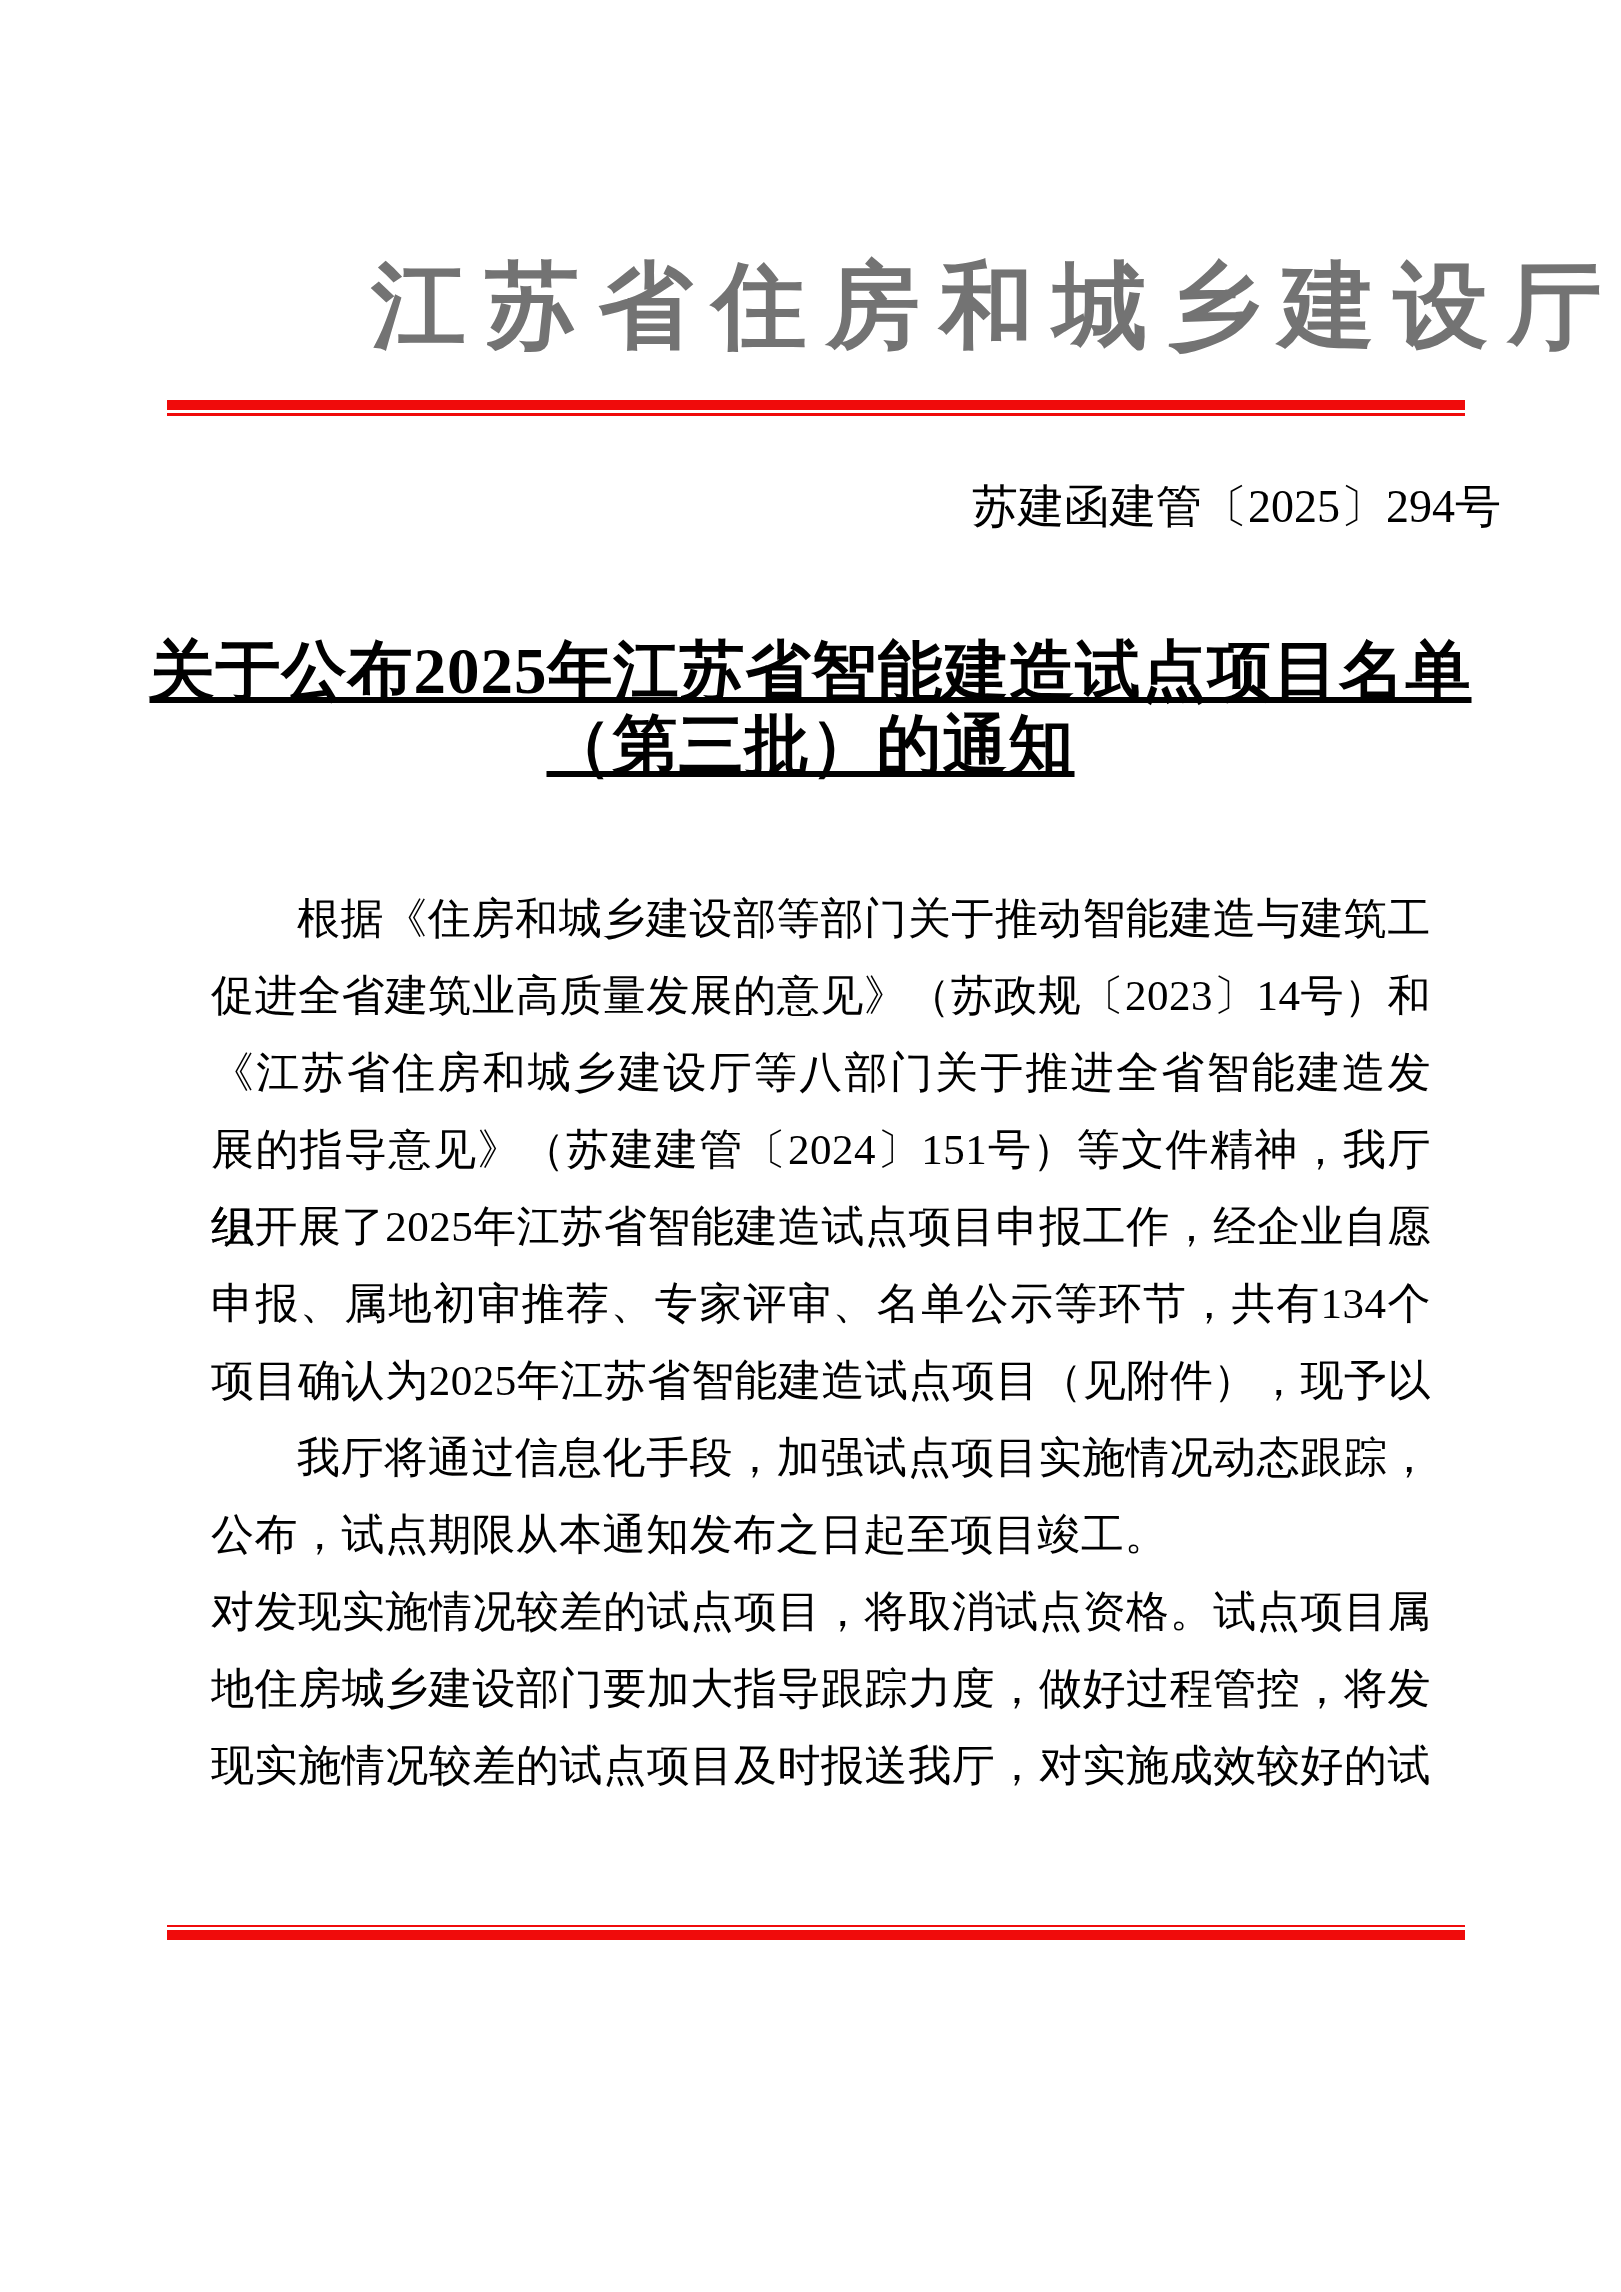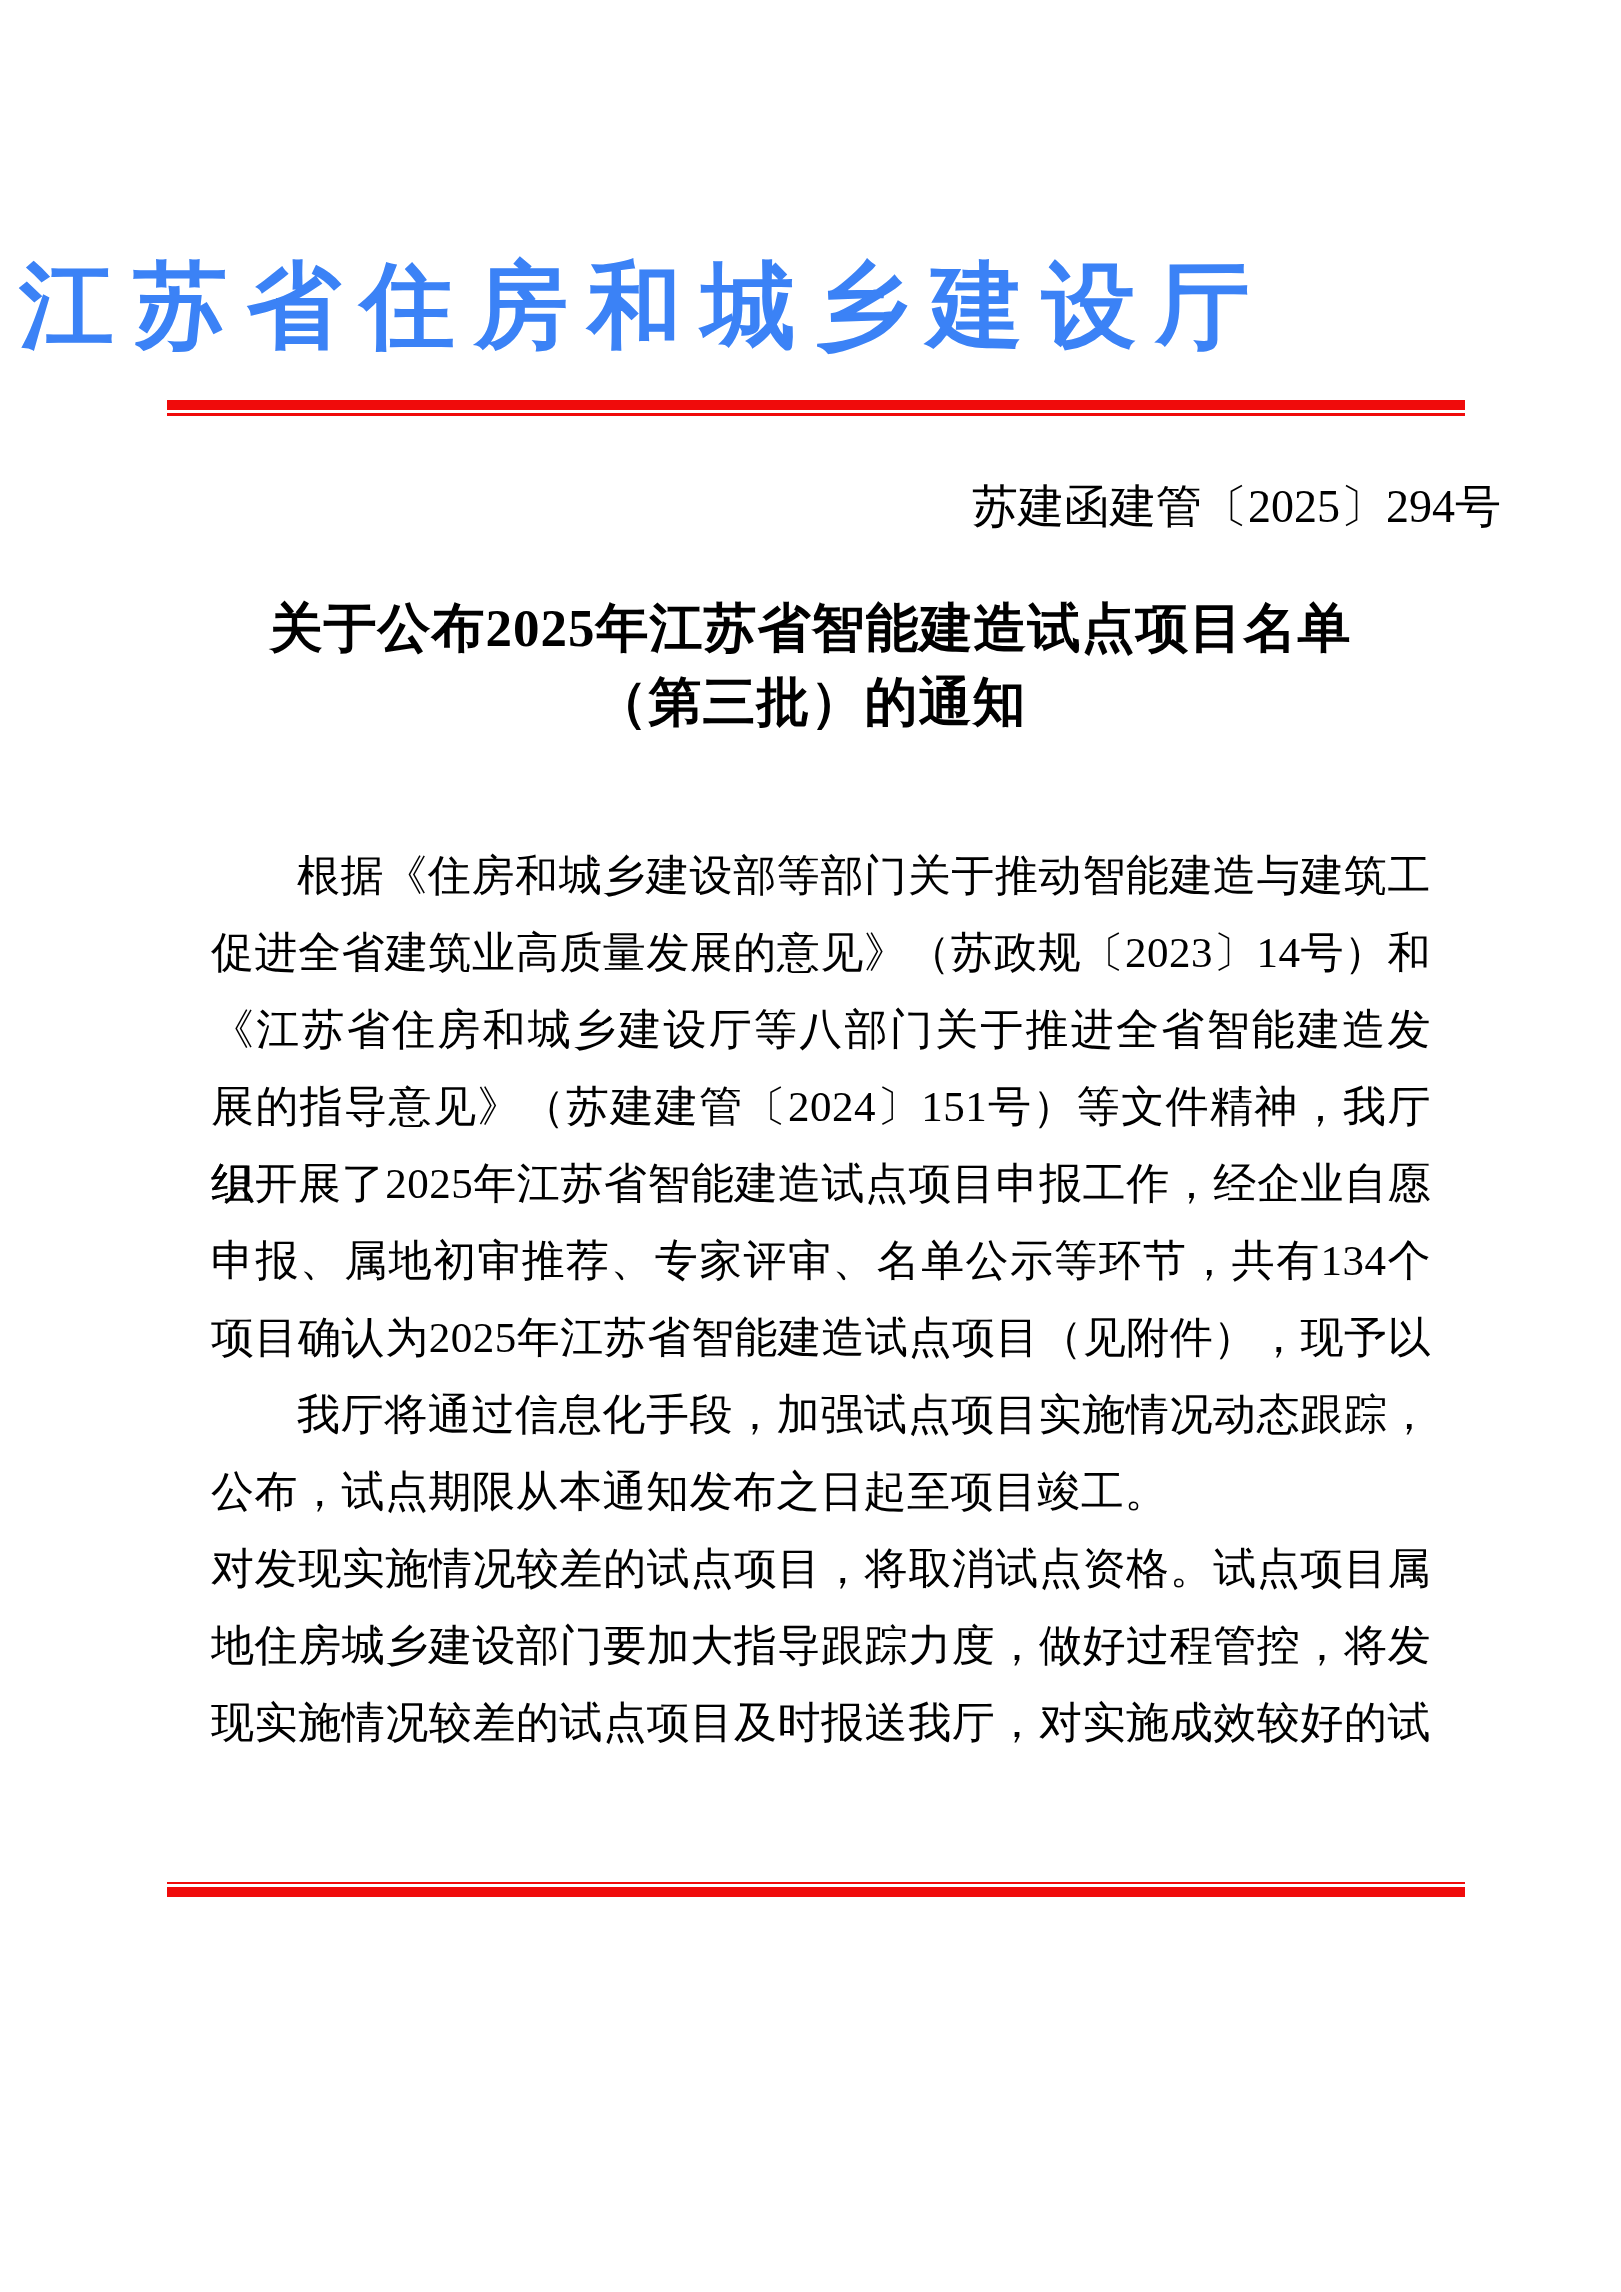--- a/index.html
+++ b/index.html
@@ -14,25 +14,25 @@
     margin: 0 auto;
     background: #ffffff;
     overflow: hidden;
     font-family: "Liberation Serif", "DejaVu Serif", serif;
     color: #000000;
   }
   
   .org-name {
     margin: 247px 0 0 0;
     padding: 0;
-    text-align: left;
+    text-align: right;
     font-size: 94px;
     line-height: 118px;
     font-weight: bold;
-    color: #3b82f6;
+    color: #737373;
     letter-spacing: 19.6px;
     text-indent: 19.6px;
     white-space: nowrap;
   }
   
   .rule {
     margin-left: 167px;
     width: 1298px;
   }
   .rule-top { margin-top: 35px; }
@@ -44,26 +44,27 @@
   .doc-number {
     margin-top: 68px;
     padding-right: 120px;
     text-align: right;
     font-size: 46px;
     line-height: 45px;
     white-space: nowrap;
   }
   
   .notice-title {
-    margin-top: 62px;
+    margin-top: 105px;
     text-align: center;
-    font-size: 53px;
+    font-size: 65px;
     line-height: 74px;
     font-weight: bold;
     letter-spacing: 1px;
+    text-decoration: underline;
   }
   
   .body-text {
     margin-top: 98px;
     margin-left: 211px;
     width: 1220px;
     font-size: 43px;
     line-height: 77px;
     letter-spacing: 0.5px;
   }

